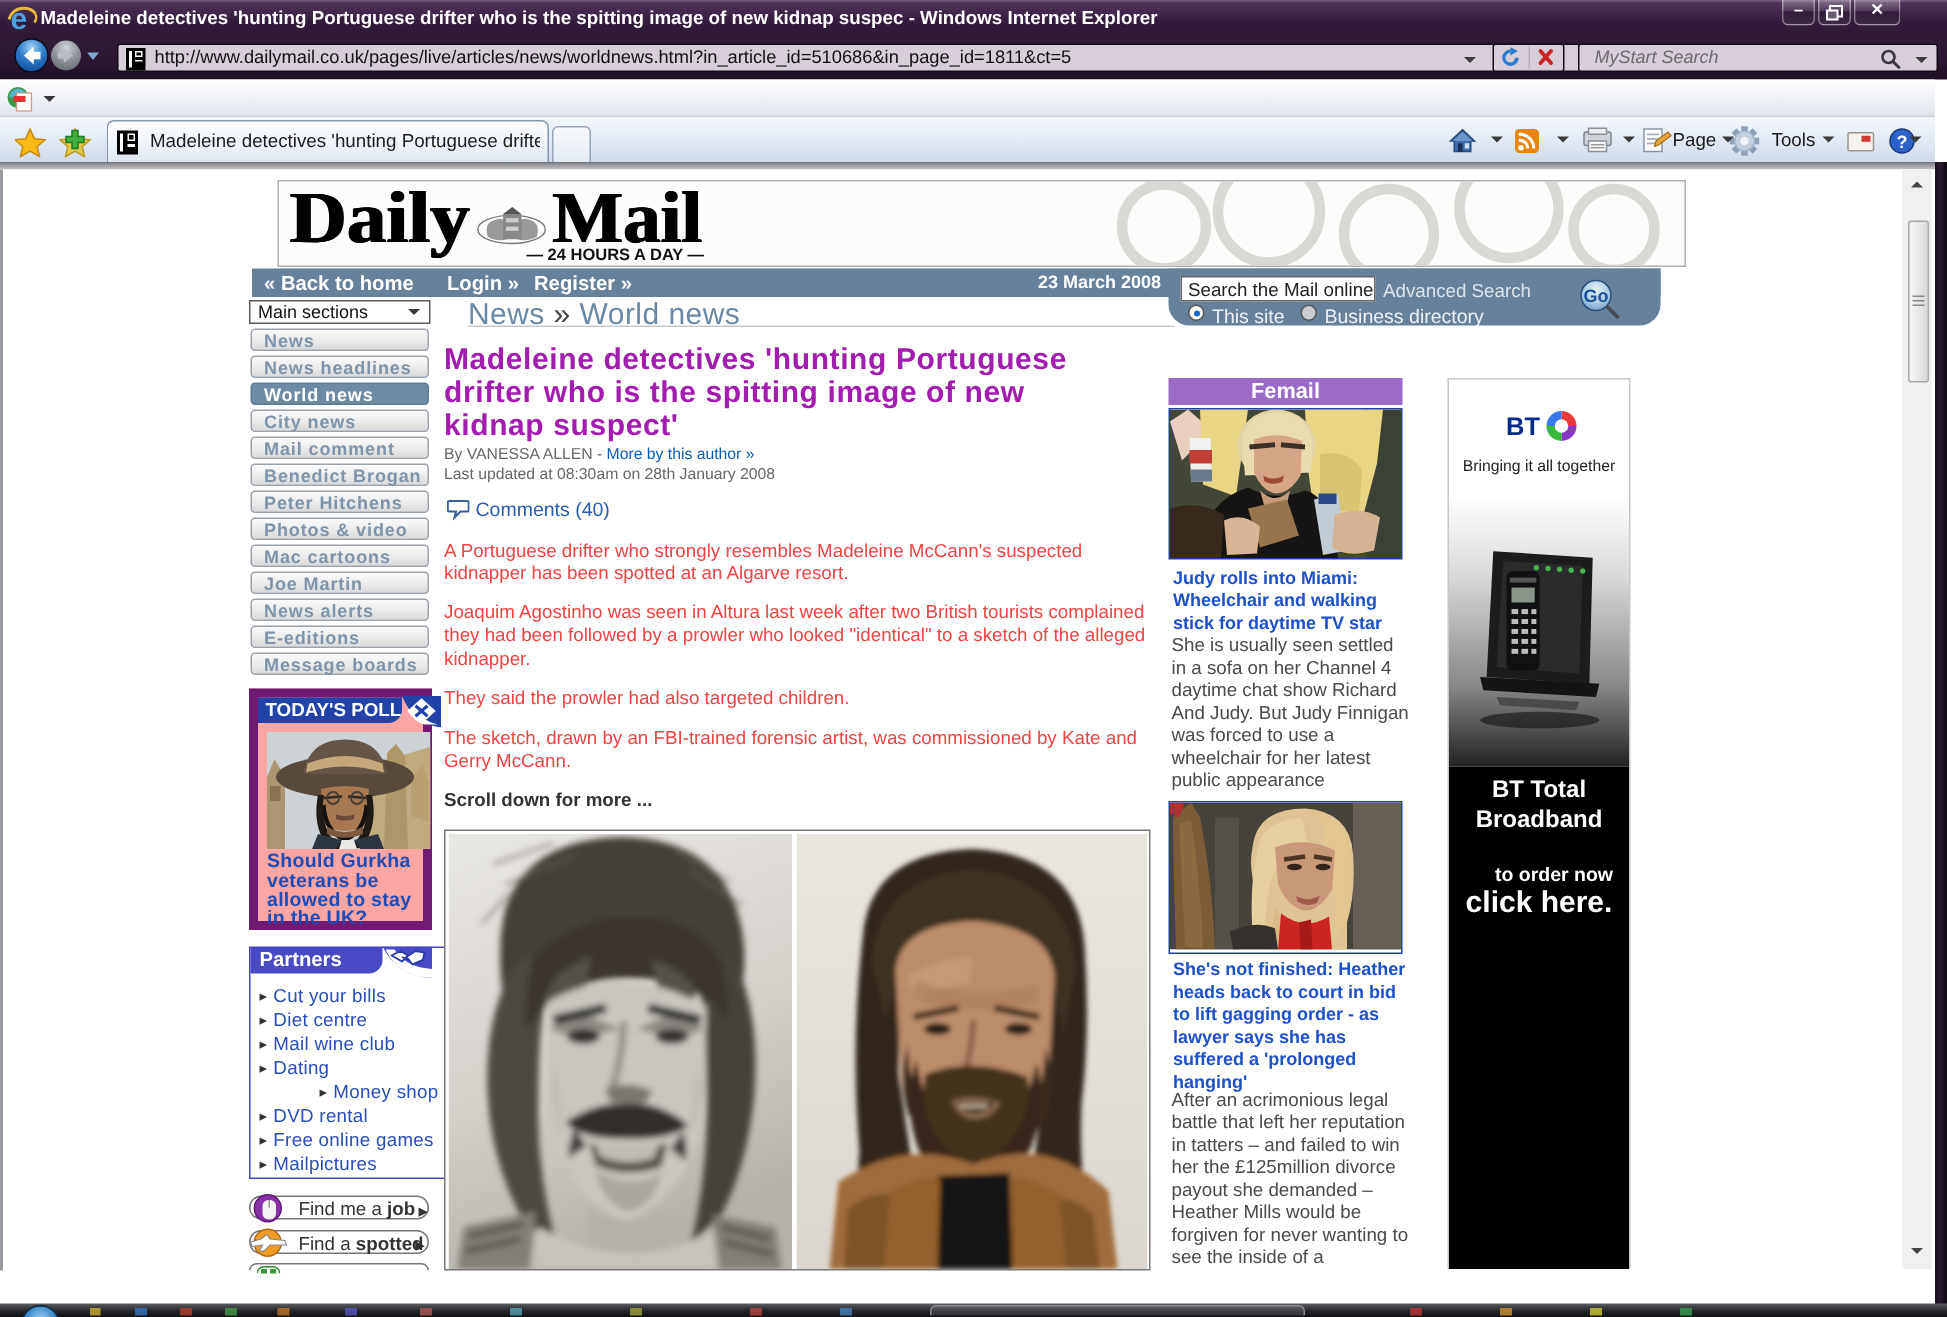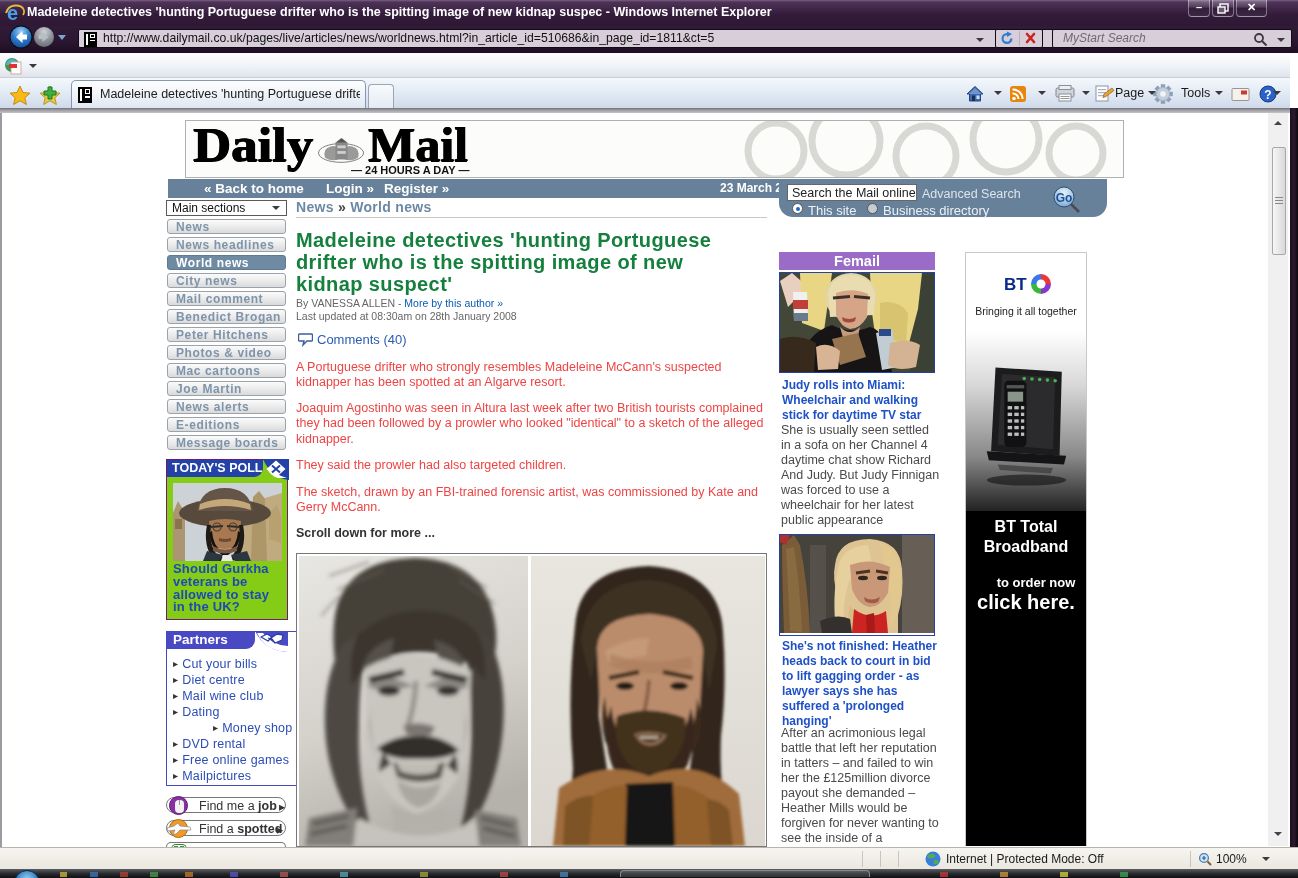--- a/index.html
+++ b/index.html
@@ -47,33 +47,33 @@
 
 
 #statusbar { left:0; top:847px; width:1298px; height:22px; border-top:1px solid #b8b5ad;
   background:linear-gradient(#f7f5f0, #eae7df); font-size:12px; color:#1a1a1a; }
 #taskbar { left:0; top:869px; width:1298px; height:9px; overflow:hidden;
   background:linear-gradient(#5a5d61, #26272a 55%, #111214); }
 
 
 .pg-hdr { left:168px; top:120px; width:939px; height:58px; background:#fcfcfa; border:1px solid #b0b0b0; overflow:hidden;margin-left:17px;}
 .pg-nav { left:168px; top:179px; width:939px; height:19px; background:#67819a; }
-.pg-nav b { color:#fff; font-size:13.5px; position:absolute; top:2px;margin-left:28px; }
+.pg-nav b { color:#fff; font-size:13.5px; position:absolute; top:2px; }
 .pg-search { left:779px; top:179px; width:328px; height:38px; background:#67819a; border-radius:0 0 14px 14px; }
 .sideitem { left:167px; width:119px; height:15px; border:1px solid #9aa2ac; border-radius:3px;
   background:linear-gradient(#fbfbfb,#eaeaea 55%,#dadada); color:#7e94aa; font-weight:bold; font-size:12px;
   line-height:14px; padding-left:8px; letter-spacing:0.6px; }
 .sideon { background:#6f8ba3; color:#fff; border-color:#5e7b94; }
 
-.poll { left:166px; top:459px; width:122px; height:161px; border:1px solid #701a75; background:#84cc16; }
+.poll { left:166px; top:459px; width:122px; height:161px; border:6px solid #701a75; background:#fca5a5; }
 .partners { left:166px; top:631px; width:144px; height:155px; border:1px solid #4847c0; background:#fff; }
 .findbtn { left:166px; width:120px; height:16px; border:1px solid #777; border-radius:8px; background:#fff;
   font-size:12.5px; color:#333; }
 
-.hl { left:296px; color:#15803d; font-weight:bold; font-size:20px; letter-spacing:0.4px; line-height:21.8px; white-space:nowrap; }
+.hl { left:296px; color:#a21caf; font-weight:bold; font-size:20px; letter-spacing:0.4px; line-height:21.8px; white-space:nowrap; }
 .meta { left:296px; color:#666; font-size:10.5px; }
 .bodytxt { left:296px; color:#ef4444; font-size:12.5px; line-height:15.4px; white-space:nowrap; }
 .femtxt { left:781px; color:#4a4a4a; font-size:12.5px; line-height:15px; white-space:nowrap;}
 .femlink { left:782px; color:#1e50c8; font-weight:bold; font-size:12px; line-height:15px; white-space:nowrap;}
 .plink { position:absolute; left:6px; color:#2b4db8; font-size:12.5px; letter-spacing:0.2px; white-space:nowrap; }
 .plink s { text-decoration:none; color:#333; font-size:10px; margin-right:4px; vertical-align:1px; }
 </style></head>
 <body>
 <div id="stage">
 
@@ -280,21 +280,21 @@
         <text x="13" y="16.5" font-size="12" font-weight="bold" fill="#1a4f9a" text-anchor="middle" font-family="Liberation Sans">Go</text>
       </svg>
       <div class="abs" style="left:13px; top:24px; width:11px; height:11px; border-radius:50%; background:#fff; border:1px solid #555;">
         <div class="abs" style="left:2.5px; top:2.5px; width:4px; height:4px; border-radius:50%; background:#1a66c8;"></div>
       </div>
       <div class="abs" style="left:29px; top:24px; color:#eef2f6; font-size:13px;">This site</div>
       <div class="abs" style="left:88px; top:24px; width:11px; height:11px; border-radius:50%; background:#c8ccd0; border:1px solid #555;"></div>
       <div class="abs" style="left:104px; top:24px; color:#eef2f6; font-size:13px;">Business directory</div>
     </div>
 
-    <div class="abs" style="left:296px; top:199px; width:471px; height:19px; border-bottom:1px solid #c8c8c8; font-weight:bold; font-size:14px; letter-spacing:0.3px; color:#6b89a4;">News <span style="color:#444;">»</span> World news</div>
+    <div class="abs" style="left:312px; top:199px; width:471px; height:19px; border-bottom:1px solid #c8c8c8; font-weight:normal; font-size:20px; letter-spacing:0.3px; color:#6b89a4;">News <span style="color:#444;">»</span> World news</div>
 
     <div class="abs" style="left:166px; top:200px; width:121px; height:16px; background:#fff; border:1px solid #5a5a5a; font-size:12px; color:#111; line-height:15px; padding-left:5px;">Main sections
       <div class="caret abs" style="left:105px; top:5px;"></div>
     </div>
 
     <div class="abs sideitem" style="top:219px;">News</div>
     <div class="abs sideitem" style="top:237px;">News headlines</div>
     <div class="abs sideitem sideon" style="top:255px;">World news</div>
     <div class="abs sideitem" style="top:273px;">City news</div>
     <div class="abs sideitem" style="top:291px;">Mail comment</div>
@@ -591,39 +591,20 @@
     <div class="caret abs" style="left:6px; top:8px; transform:rotate(180deg); border-top-color:#444;"></div>
     <div class="caret abs" style="left:6px; top:719px; border-top-color:#444;"></div>
   </div>
   <div class="abs" id="scrollthumb">
     <div class="abs" style="left:2px; top:49px; width:8px; height:1px; background:#888;"></div>
     <div class="abs" style="left:2px; top:52px; width:8px; height:1px; background:#888;"></div>
     <div class="abs" style="left:2px; top:55px; width:8px; height:1px; background:#888;"></div>
   </div>
   <div class="abs" id="rightborder"></div>
 
-  <div class="abs" id="statusbar">
-    <div class="abs" style="left:862px; top:3px; width:1px; height:16px; background:#c9c5bc;"></div>
-    <div class="abs" style="left:880px; top:3px; width:1px; height:16px; background:#c9c5bc;"></div>
-    <div class="abs" style="left:898px; top:3px; width:1px; height:16px; background:#c9c5bc;"></div>
-    <svg class="abs" style="left:925px; top:3px;" width="16" height="16" viewBox="0 0 16 16">
-      <circle cx="8" cy="8" r="7.5" fill="#3a7edb"></circle>
-      <path d="M2 5 Q5 2 8 3 Q11 4 10 6 Q8 8 5 7 Q3 9 2 5 Z" fill="#4fae52"></path>
-      <path d="M9 9 Q13 8 14 11 Q12 14 9 13 Q8 11 9 9 Z" fill="#4fae52"></path>
-    </svg>
-    <span class="abs" style="left:946px; top:4px;">Internet | Protected Mode: Off</span>
-    <div class="abs" style="left:1190px; top:3px; width:1px; height:16px; background:#c9c5bc;"></div>
-    <svg class="abs" style="left:1198px; top:4px;" width="15" height="15" viewBox="0 0 15 15">
-      <circle cx="6" cy="6" r="4.4" fill="#cfe3f5" stroke="#4a7eb8" stroke-width="1.3"></circle>
-      <path d="M4 6 L8 6 M6 4 L6 8" stroke="#2a5e98" stroke-width="1.2"></path>
-      <path d="M9.5 9.5 L13 13" stroke="#8a5a28" stroke-width="2"></path>
-    </svg>
-    <span class="abs" style="left:1216px; top:4px;">100%</span>
-    <div class="caret abs" style="left:1262px; top:9px;"></div>
-  </div>
   <div class="abs" id="taskbar">
     <div class="abs" style="left:14px; top:1px; width:26px; height:26px; border-radius:50%; background:radial-gradient(circle at 50% 35%, #9ad4f0, #2a7ac0 55%, #16487e); border:1px solid #0d2a4a;"></div>
     <div class="abs" style="left:60px; top:3px; width:7px; height:6px; background:#d8b83a; opacity:0.75; height:5px;"></div>
     <div class="abs" style="left:90px; top:3px; width:8px; height:6px; background:#3a78c8; opacity:0.75; height:5px;"></div>
     <div class="abs" style="left:120px; top:3px; width:8px; height:6px; background:#b84030; opacity:0.75; height:5px;"></div>
     <div class="abs" style="left:150px; top:3px; width:8px; height:6px; background:#48a048; opacity:0.75; height:5px;"></div>
     <div class="abs" style="left:185px; top:3px; width:8px; height:6px; background:#c87828; opacity:0.75; height:5px;"></div>
     <div class="abs" style="left:230px; top:3px; width:8px; height:6px; background:#5858c8; opacity:0.75; height:5px;"></div>
     <div class="abs" style="left:280px; top:3px; width:8px; height:6px; background:#b85858; opacity:0.75; height:5px;"></div>
     <div class="abs" style="left:340px; top:3px; width:8px; height:6px; background:#58a8b8; opacity:0.75; height:5px;"></div>

